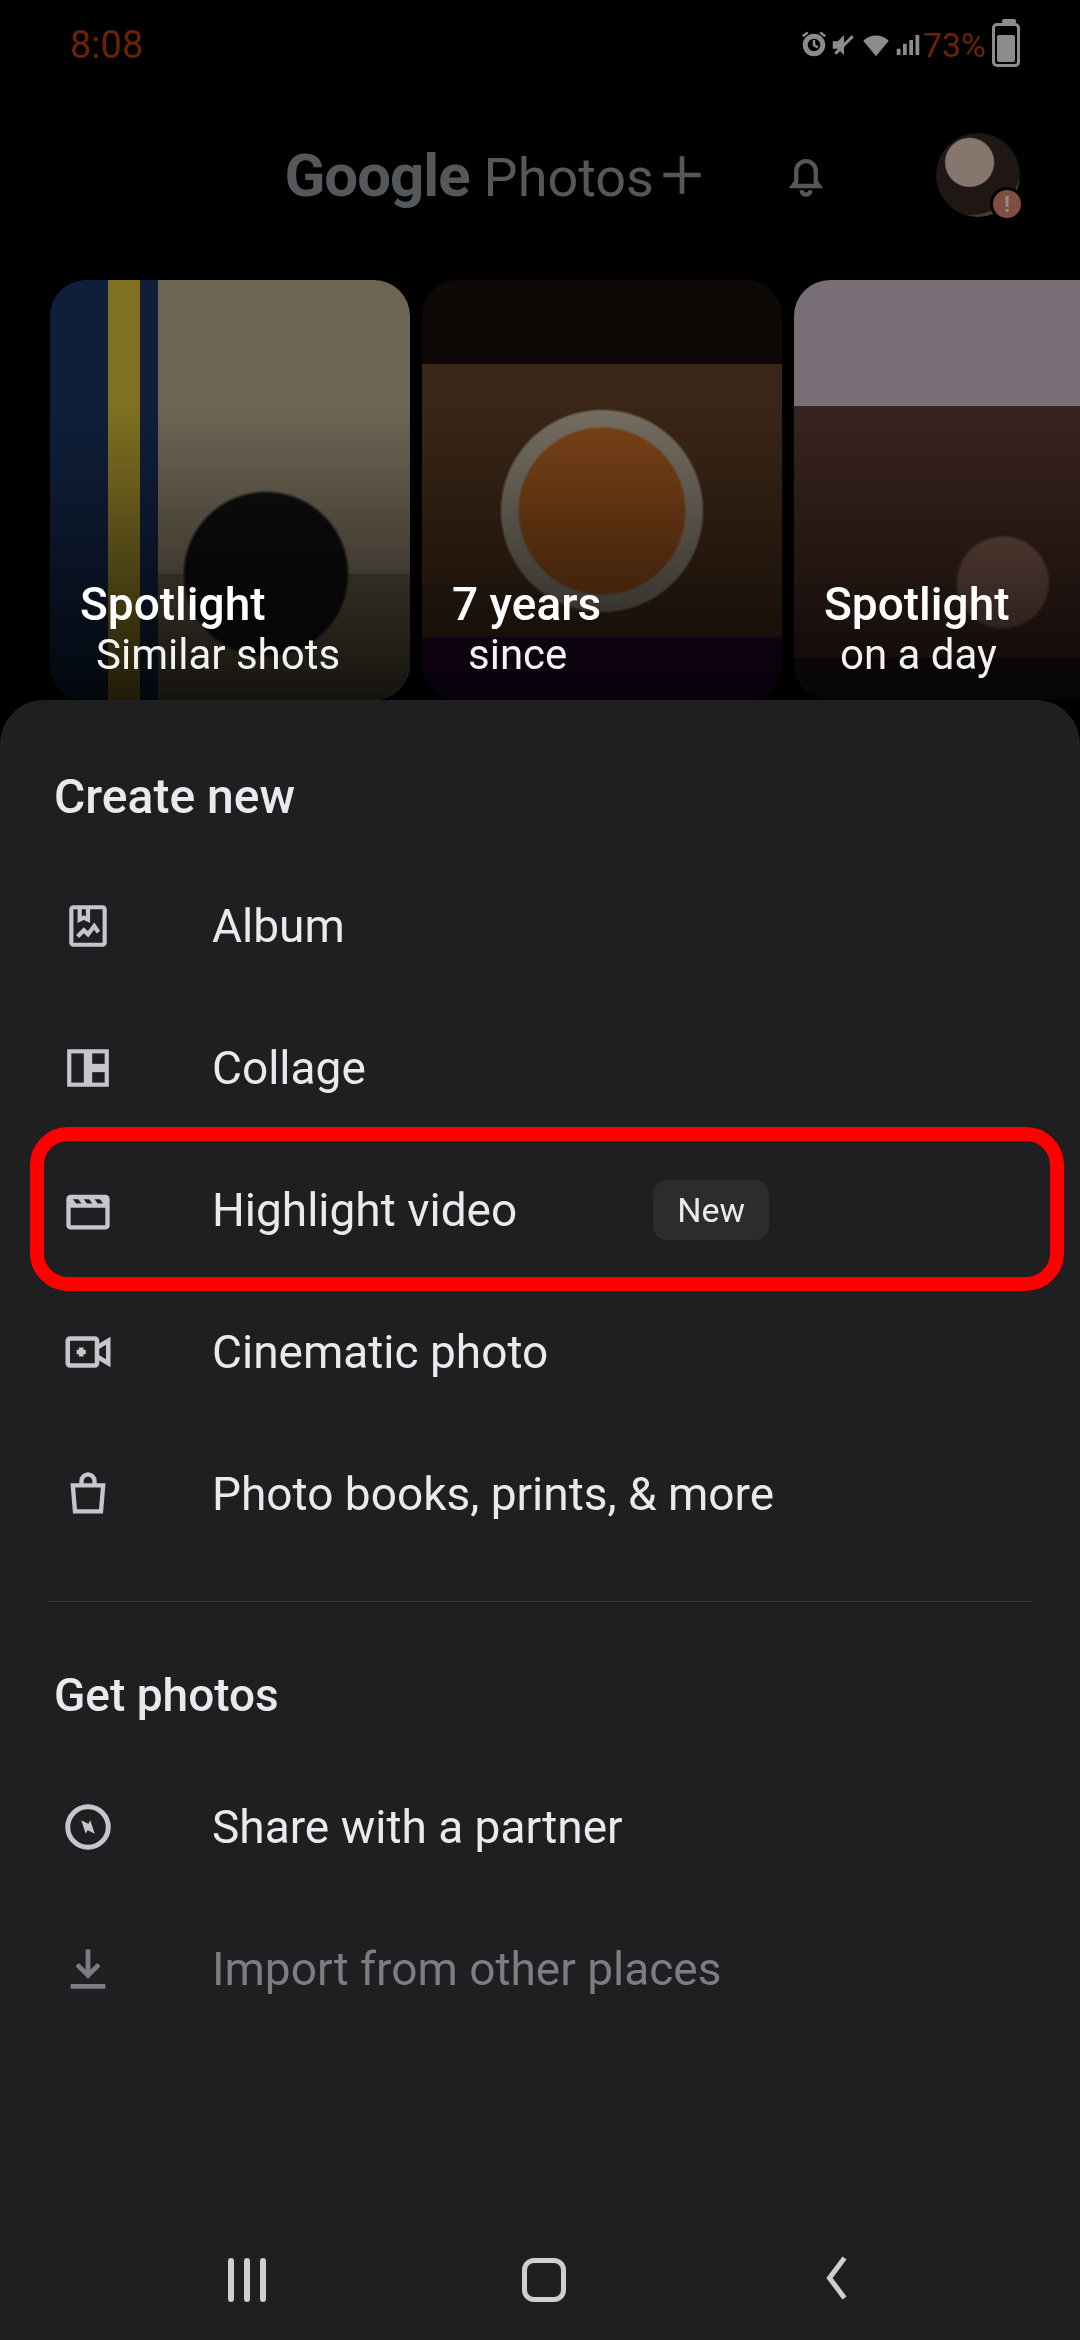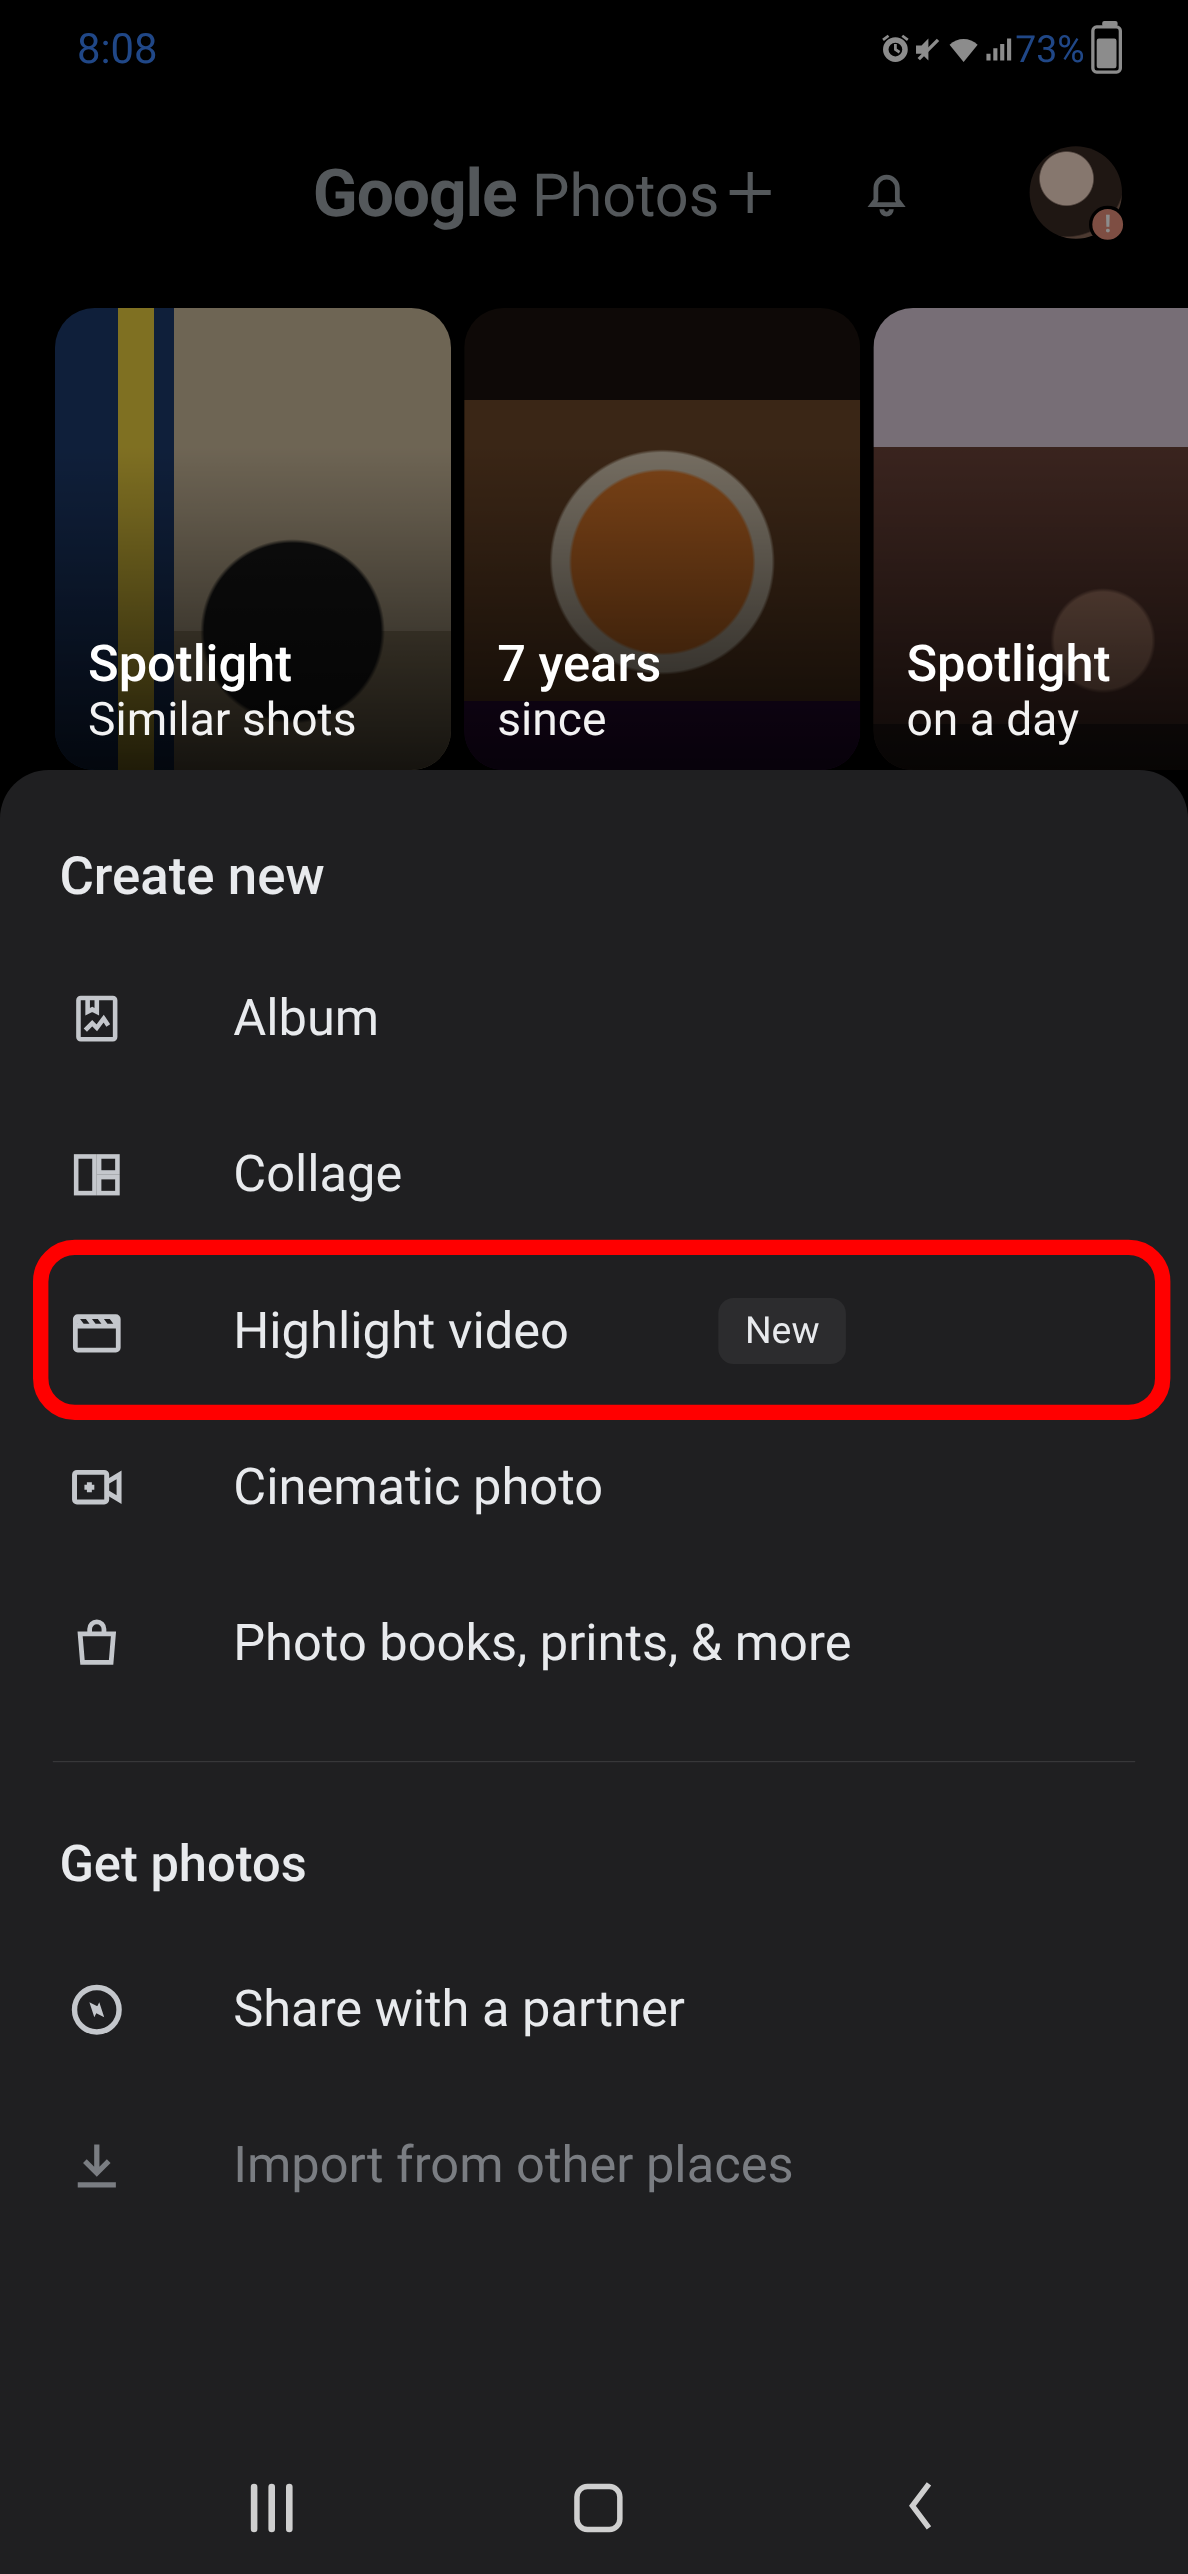--- a/index.html
+++ b/index.html
@@ -15,21 +15,21 @@
 
   
   .status-bar {
     height: 90px;
     display: flex;
     align-items: center;
     justify-content: space-between;
     padding: 0 60px 0 70px;
     font-size: 38px;
     font-weight: 400;
-    color: #3b82f6;
+    color: #c2410c;
   }
   .status-right {
     display: flex;
     align-items: center;
     font-size: 34px;
   }
   .stat-ic { display:inline-flex; align-items:center; }
   .battery-shell {
     width: 28px; height: 44px; border: 3px solid #fff; border-radius: 5px;
     position: relative; display:inline-block; margin-left:6px;
@@ -93,21 +93,21 @@
   }
   .mem3 { background:
       radial-gradient(circle at 58% 72%, #c59078 0 12%, transparent 13%),
       linear-gradient(180deg, #d9c8d8 0 30%, #6a4238 30% 90%, #3a2824 90% 100%);
   }
   .mem-label {
     position:absolute; left:30px; right:20px; bottom:22px; z-index:2;
     color:#fff;
   }
   .mem-title { font-size:46px; font-weight:500; line-height:1.1; }
-  .mem-sub { font-size:42px; font-weight:400; line-height:1.1; opacity:0.95; margin-top:2px;}
+  .mem-sub { font-size:42px; font-weight:400; line-height:1.1; opacity:0.95; margin-top:2px;margin-left:16px;}
 
   
   .scrim {
     position:absolute; inset:0; background: rgba(0,0,0,0.45);
     top:0;
   }
 
   
   .sheet {
     position:absolute; left:0; right:0; bottom:0;

